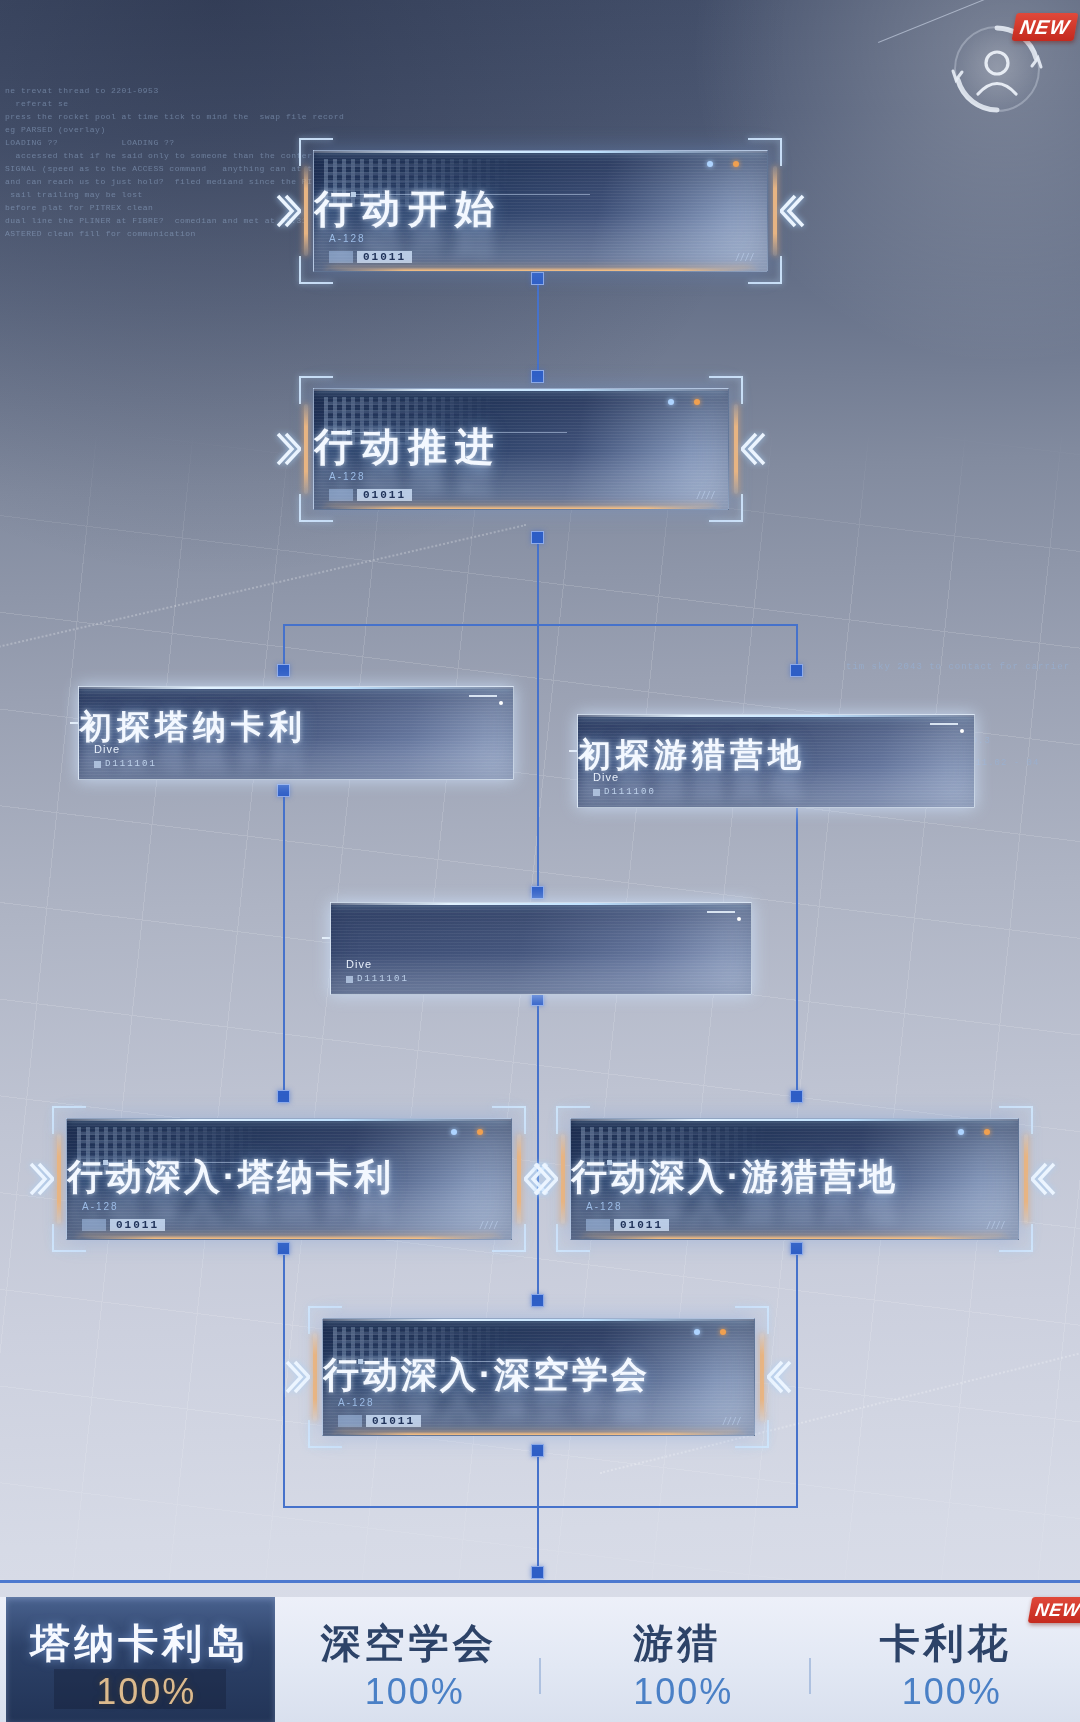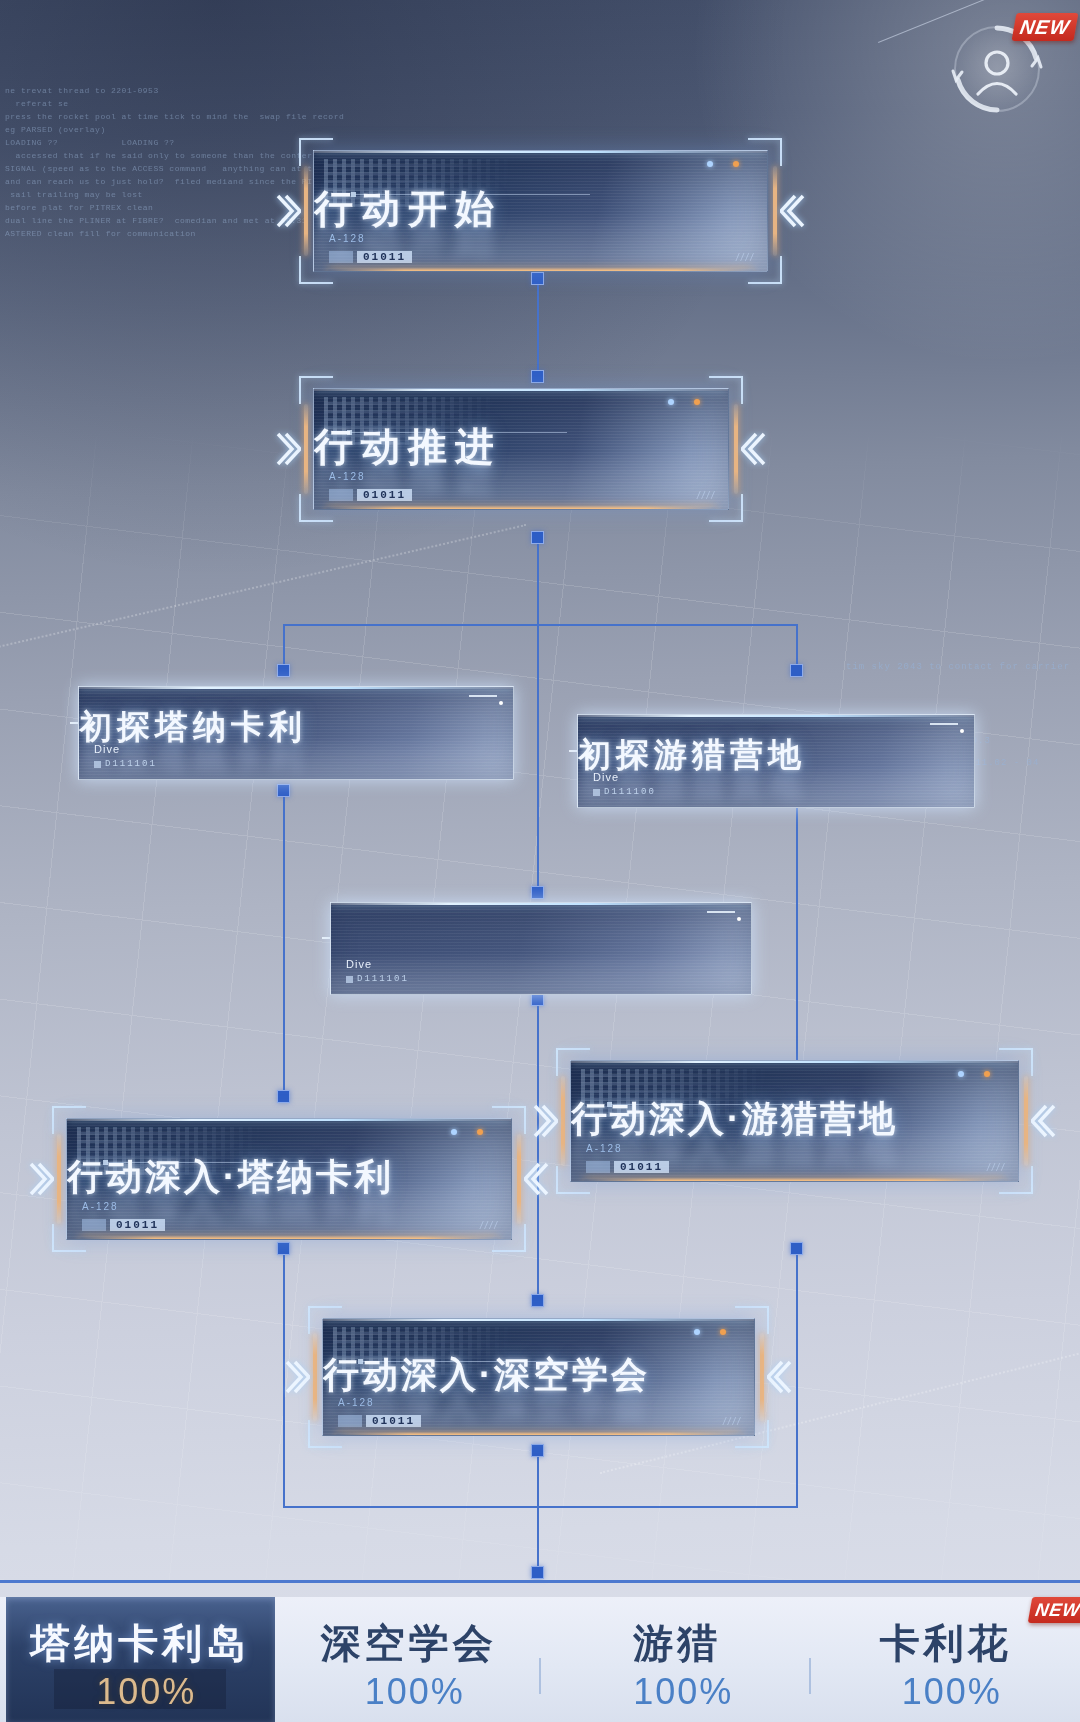--- a/index.html
+++ b/index.html
@@ -338,21 +338,21 @@
           <i class="bblk"></i>
           <span>01011</span>
         </div>
       <span class="dot b"></span>
         <span class="dot o"></span>
       <span class="slash">////</span>
       <i class="bglow"></i>
     </div>
   </div>
 
-  <div class="node fancy nmed" style="left:570px;top:1060px;width:449px;height:122px;padding-left:28px;">
+  <div class="node fancy nmed" style="left:570px;top:1118px;width:449px;height:122px;padding-left:28px;">
     <i class="c tl"></i>
       <i class="c tr"></i>
     <i class="c bl"></i>
       <i class="c br"></i>
     <span class="obar l"></span>
       <span class="obar r"></span>
     <svg class="chev cl" viewBox="0 0 26 40">
         <path d="M3 5 L17 20 L3 35 M11 5 L25 20 L11 35"></path>
       </svg>
     <svg class="chev cr" viewBox="0 0 26 40">

